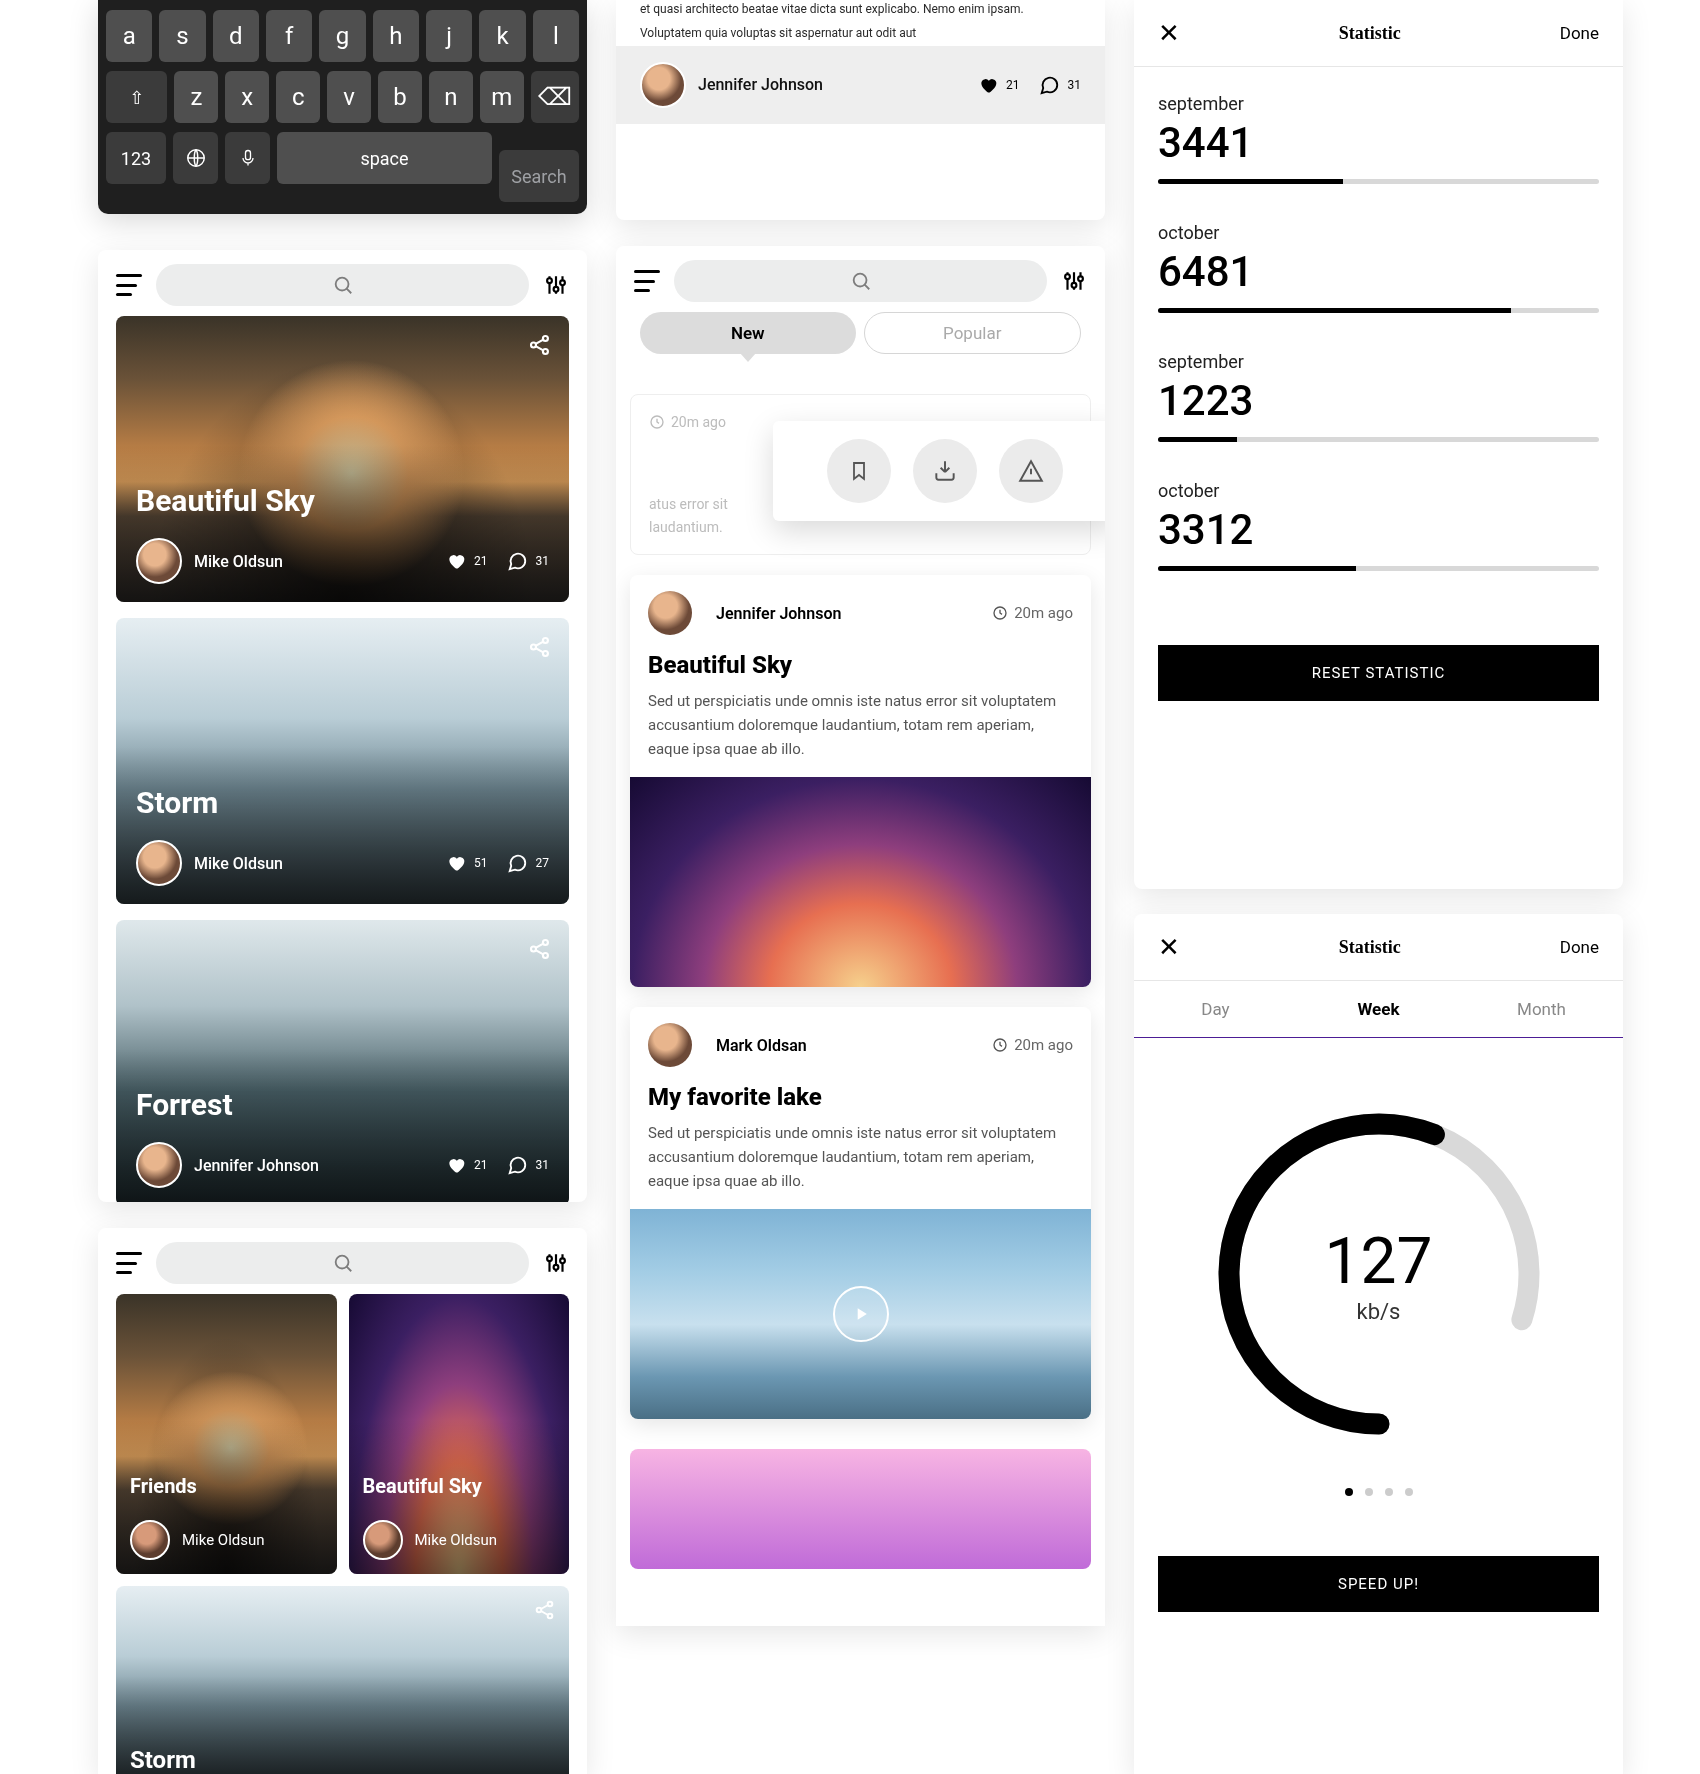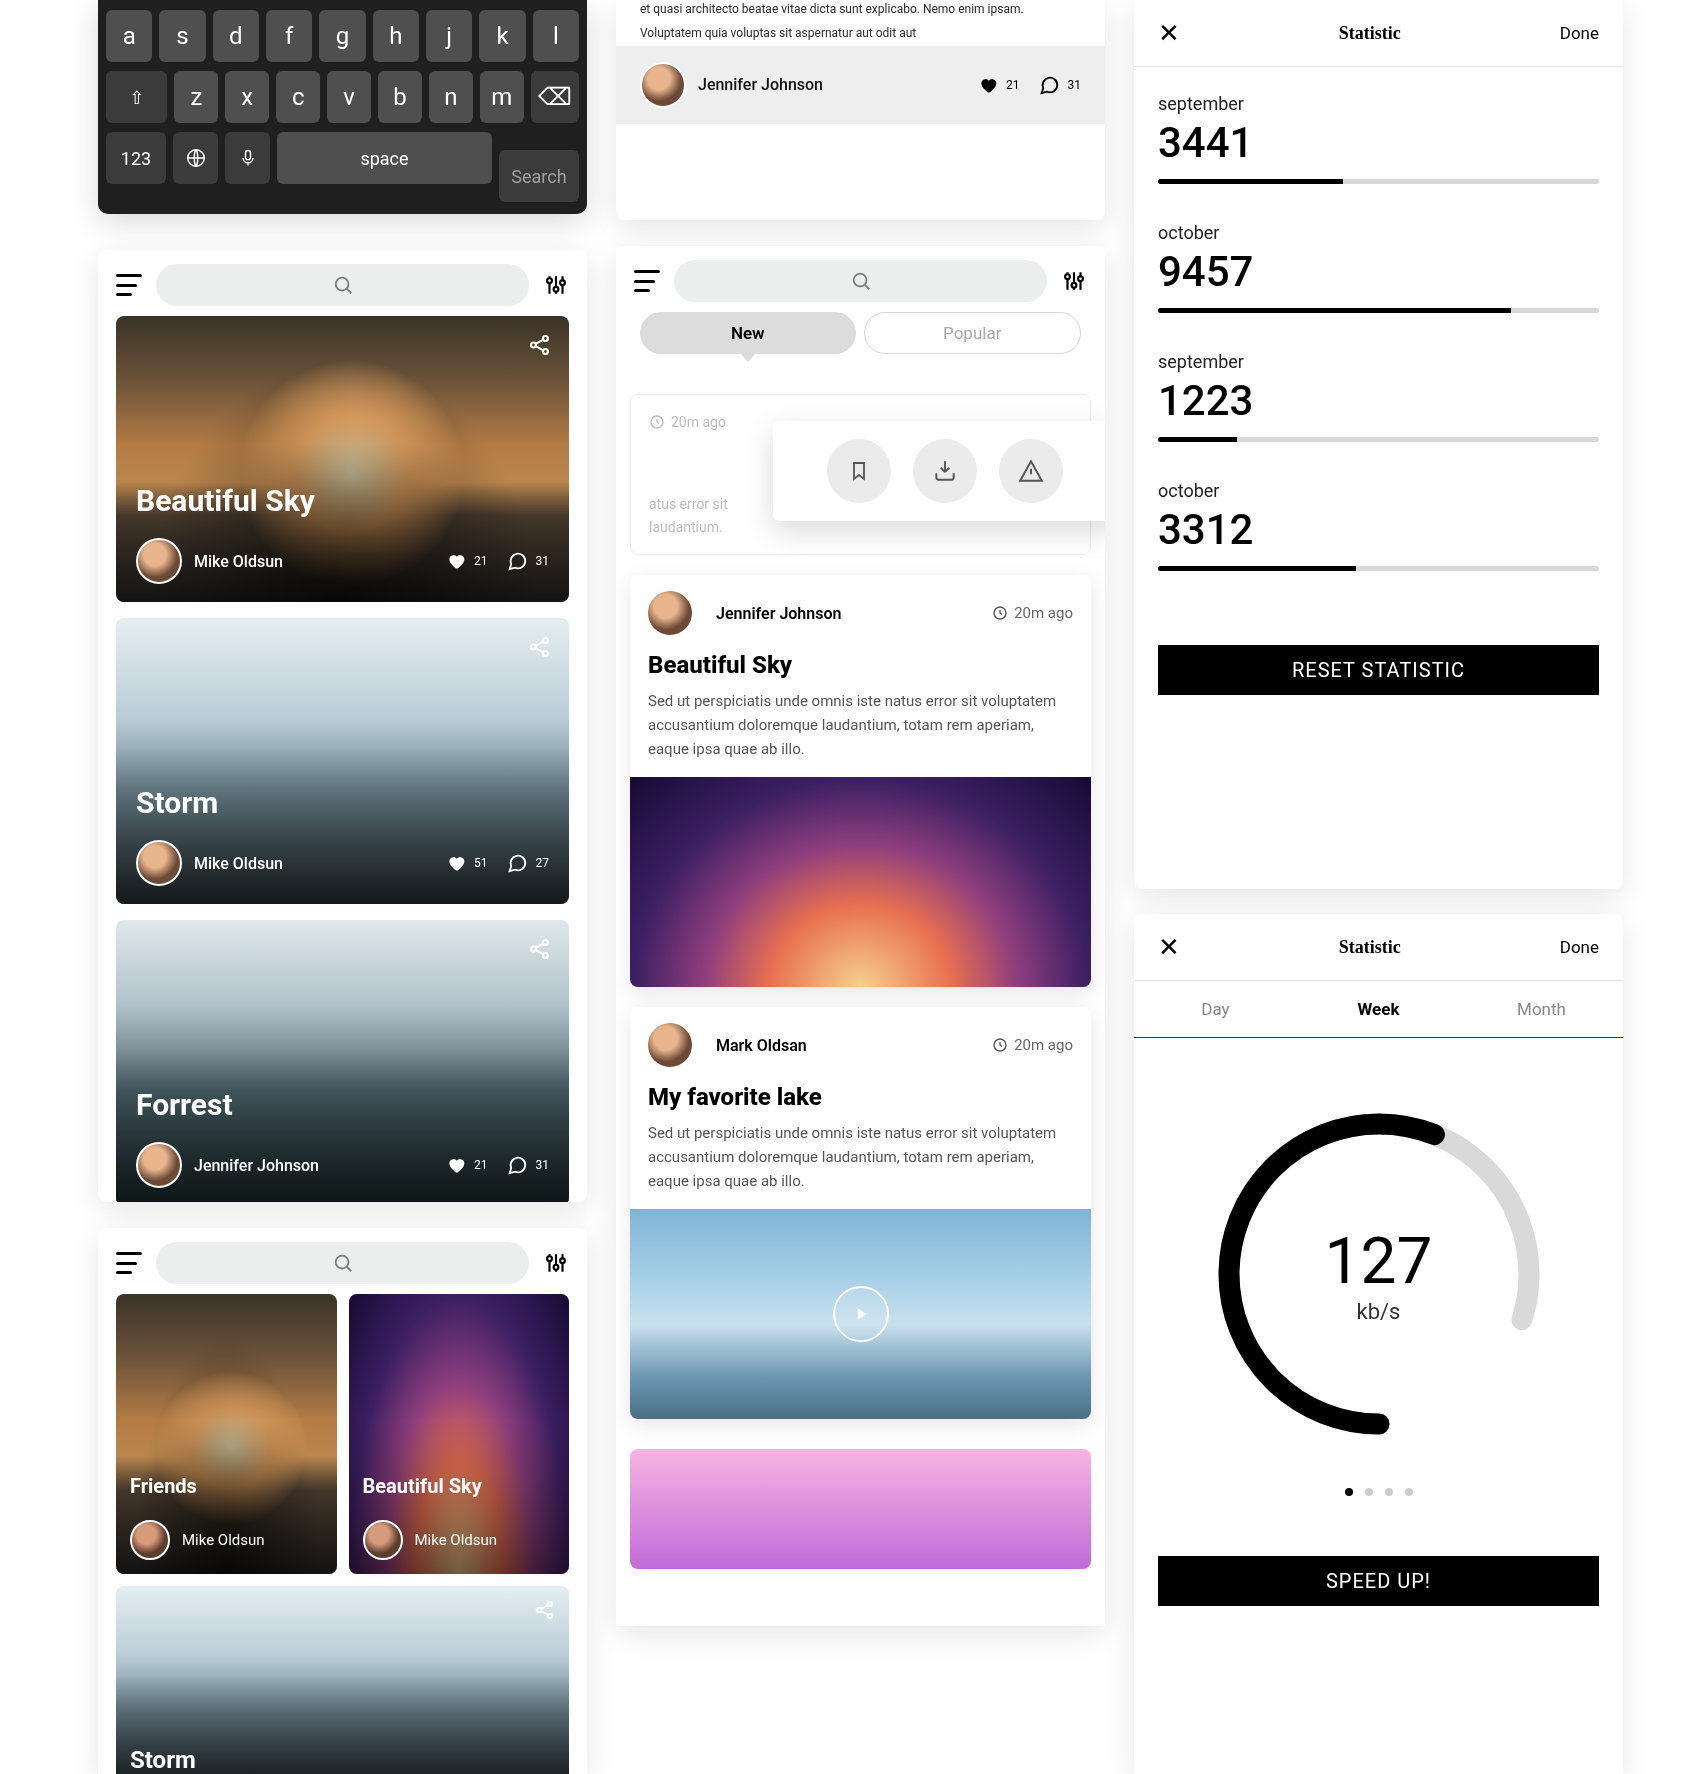--- a/index.html
+++ b/index.html
@@ -89,21 +89,21 @@
   .stat-head { display:flex; align-items:center; padding:20px 24px; border-bottom:1px solid #e6e6e6; }
   .stat-head .title { flex:1; text-align:center; font-size:18px; font-weight:600;font-family:Liberation Serif, serif; }
   .stat-head .done { font-size:17px; }
   .close-x { font-size:26px; line-height:1; }
   .metrics { padding: 26px 24px; }
   .metric { margin-bottom:38px; }
   .metric .label { font-size:18px; color:#222; margin-bottom:4px; }
   .metric .value { font-size:42px; font-weight:500; margin-bottom:12px; }
   .bar { height:5px; background:#d8d8d8; border-radius:3px; overflow:hidden; }
   .bar .fill { height:100%; background:#000; }
-  .btn-black { margin: 10px 24px 0; height:50px; background:#000; color:#fff; letter-spacing:1px; font-size:20px; display:flex; align-items:center; justify-content:center; }
+  .btn-black { margin: 10px 24px 0; height:56px; background:#000; color:#fff; letter-spacing:1px; font-size:15px; display:flex; align-items:center; justify-content:center; }
 
   
   .scr-stat2 { left:1134px; top:914px; width:489px; height:860px; border-radius:8px 8px 0 0; }
   .subtabs { display:flex; border-bottom:1px solid #4c1d95; }
   .subtabs .t { flex:1; text-align:center; padding:18px 0; font-size:17px; color:#888; }
   .subtabs .t.active { color:#000; font-weight:700; }
   .gauge-wrap { display:flex; justify-content:center; margin-top:56px; }
   .gauge { width:360px; height:360px; position:relative; }
   .gauge svg { width:100%; height:100%; transform: rotate(90deg); }
   .gauge .center { position:absolute; inset:0; display:flex; flex-direction:column; align-items:center; justify-content:center; }
@@ -475,21 +475,21 @@
     <div class="metrics" id="metrics">
   <div class="metric">
     <div class="label">september</div>
     <div class="value">3441</div>
     <div class="bar">
             <div class="fill" style="width:42%"></div>
           </div>
   </div>
   <div class="metric">
     <div class="label">october</div>
-    <div class="value">9457</div>
+    <div class="value">6481</div>
     <div class="bar">
             <div class="fill" style="width:80%"></div>
           </div>
   </div>
   <div class="metric">
     <div class="label">september</div>
     <div class="value">1223</div>
     <div class="bar">
             <div class="fill" style="width:18%"></div>
           </div>

